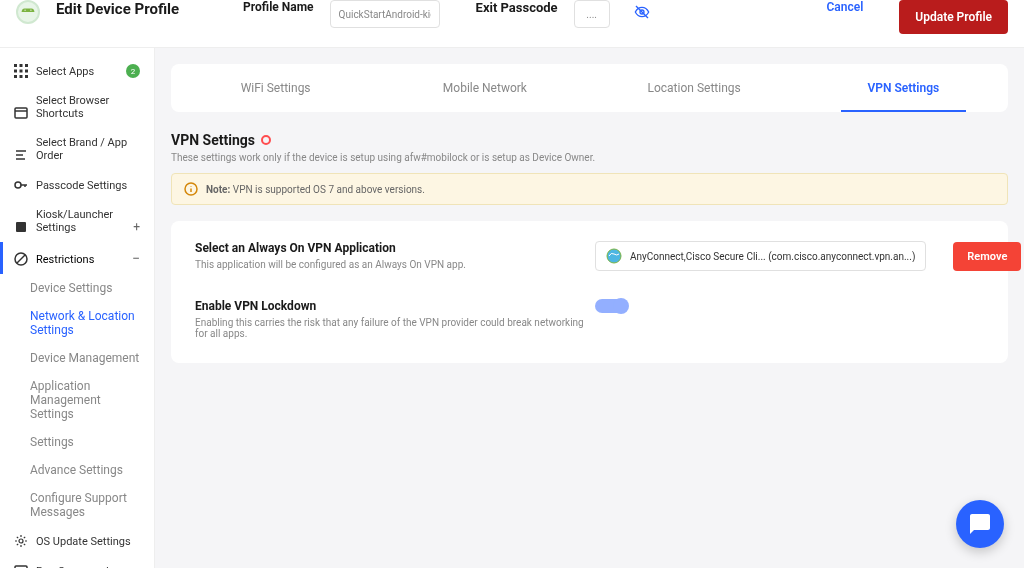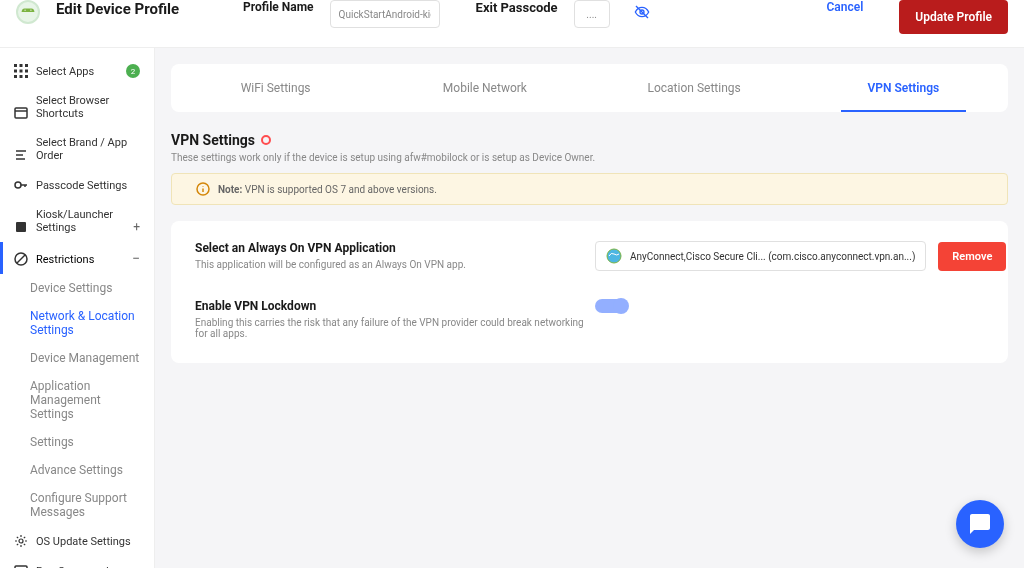--- a/index.html
+++ b/index.html
@@ -38,30 +38,30 @@
     .tabs-card { background: #fff; border-radius: 8px; display: flex; height: 48px; align-items: stretch; margin-bottom: 20px; }
     .tab { flex: 1; display: flex; align-items: center; justify-content: center; font-size: 12px; color: #888; cursor: pointer; position: relative; }
     .tab.active { color: #2962ff; font-weight: 600; }
     .tab.active::after { content: ''; position: absolute; bottom: 0; left: 20%; right: 20%; height: 2px; background: #2962ff; }
     
     .section-header { margin-bottom: 4px; display: flex; align-items: center; gap: 6px; }
     .section-title { font-size: 14px; font-weight: 700; color: #1a1a1a; }
     .section-dot { width: 10px; height: 10px; border-radius: 50%; border: 2px solid #ff4d4f; }
     .section-subtitle { font-size: 10px; color: #888; margin-bottom: 10px; }
     
-    .note-banner { background: #fdf6e3; border: 1px solid #f0e4b8; border-radius: 4px; padding: 8px 24px; display: flex; align-items: center; gap: 8px; font-size: 10px; color: #666; margin-bottom: 16px; }
+    .note-banner { background: #fdf6e3; border: 1px solid #f0e4b8; border-radius: 4px; padding: 8px 12px; display: flex; align-items: center; gap: 8px; font-size: 10px; color: #666; margin-bottom: 16px; }
     .note-icon { width: 14px; height: 14px; color: #d4870a; }
     
     .settings-card { background: #fff; border-radius: 8px; padding: 20px 24px; }
     .setting-row { display: flex; align-items: flex-start; margin-bottom: 28px; }
     .setting-row:last-child { margin-bottom: 4px; }
     .setting-left { flex: 0 0 400px; }
     .setting-title { font-size: 12px; font-weight: 700; color: #1a1a1a; margin-bottom: 4px; }
     .setting-desc { font-size: 10px; color: #888; }
-    .setting-right { flex: 1; display: flex; align-items: center; gap: 12px; }
+    .setting-right { flex: 1; display: flex; align-items: center; gap: 27px; }
     .app-select { flex: 1; border: 1px solid #e0e0e0; border-radius: 4px; padding: 6px 10px; display: flex; align-items: center; gap: 8px; }
     .app-icon { width: 16px; height: 16px; }
     .app-name { font-size: 10px; color: #333; flex: 1; white-space: nowrap; overflow: hidden; text-overflow: ellipsis; }
     .remove-btn { background: #f44336; color: #fff; font-size: 11px; font-weight: 600; padding: 8px 14px; border-radius: 4px; border: none; cursor: pointer; }
     
     .toggle { width: 32px; height: 14px; background: #2962ff; opacity: 0.5; border-radius: 7px; position: relative; cursor: pointer; }
     .toggle-knob { width: 16px; height: 16px; background: #2962ff; border-radius: 50%; position: absolute; right: -2px; top: -1px; }
     
     .chat-fab { position: fixed; bottom: 20px; right: 20px; width: 48px; height: 48px; border-radius: 50%; background: #2962ff; display: flex; align-items: center; justify-content: center; cursor: pointer; box-shadow: 0 4px 12px rgba(0,0,0,0.2); }
     .chat-fab svg { width: 24px; height: 24px; fill: #fff; }

